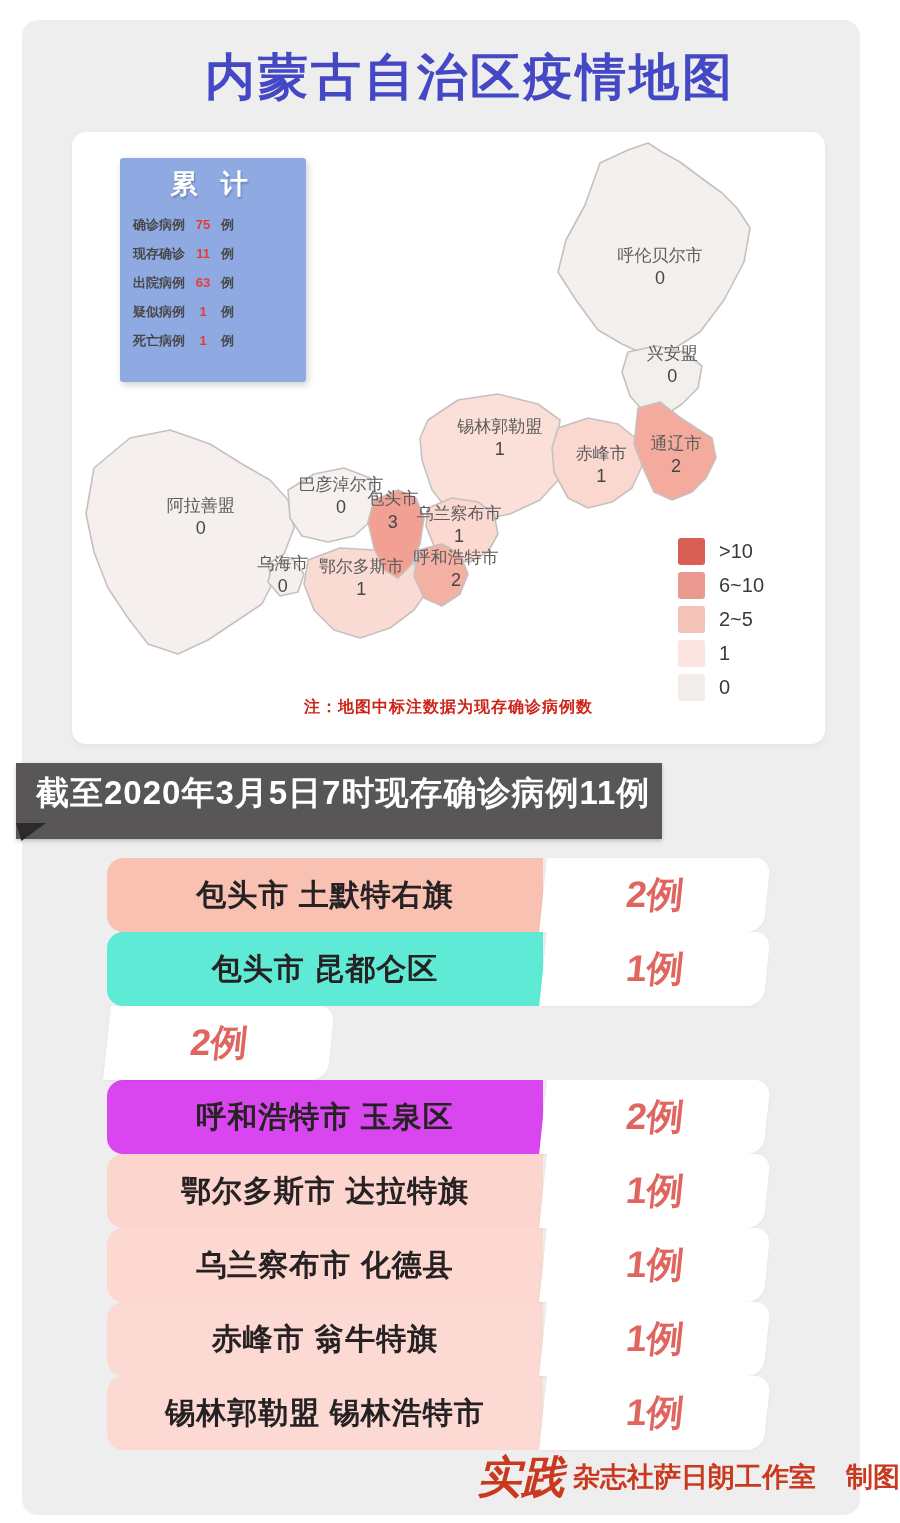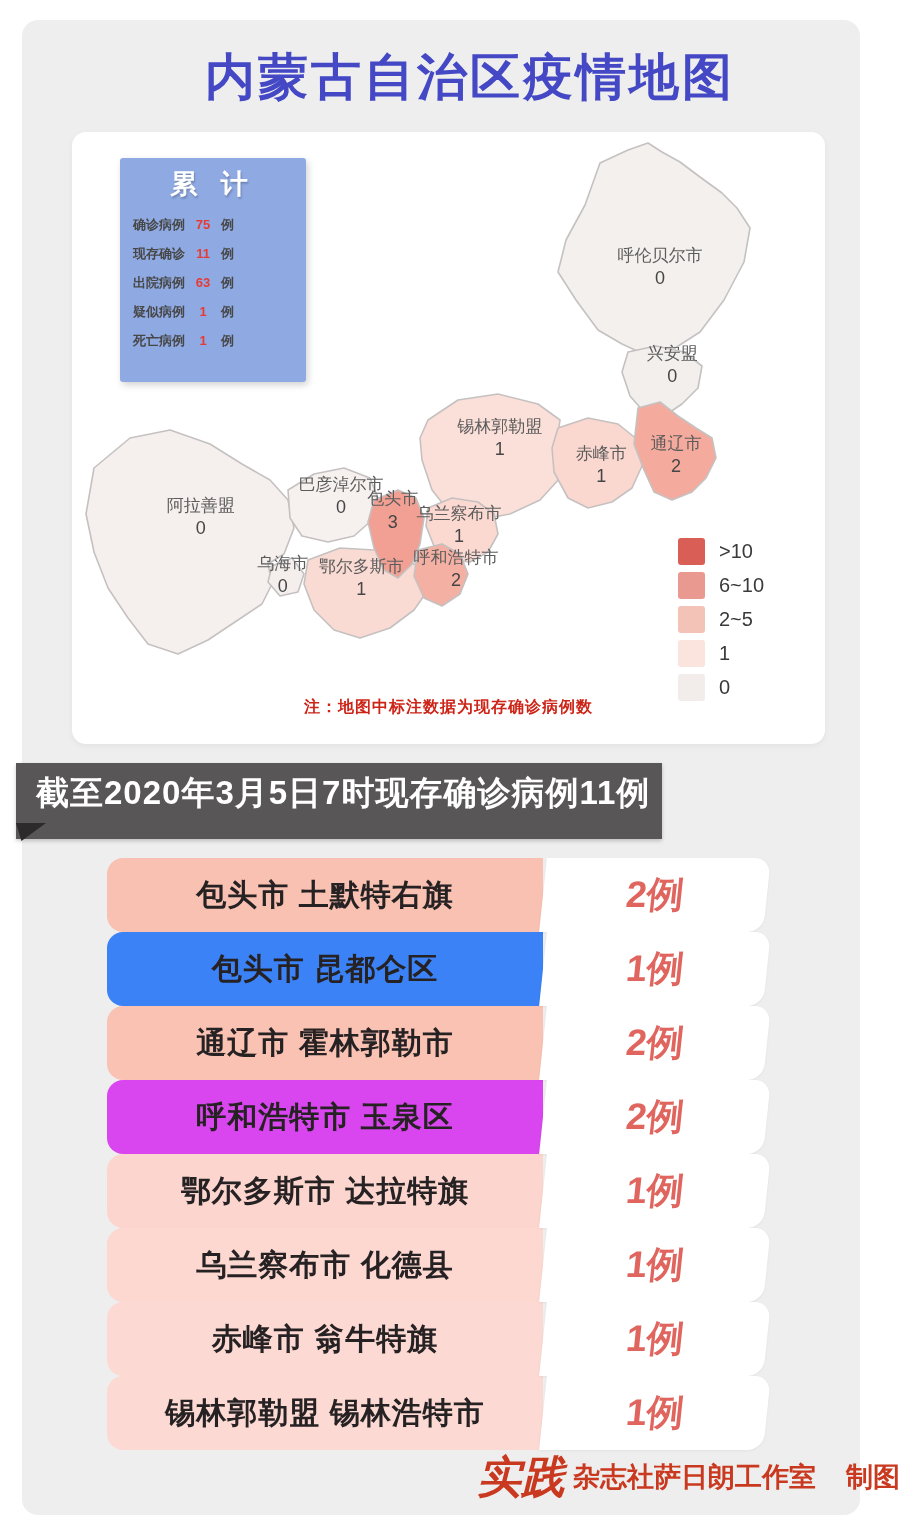--- a/index.html
+++ b/index.html
@@ -217,26 +217,25 @@
   <div class="banner-fold"></div>
 
   <div class="case-list">
 
       <div class="case-row">
         <div class="case-name" style="background: rgb(249, 193, 177);">包头市 土默特右旗</div>
         <div class="case-count">2例</div>
       </div>
 
       <div class="case-row">
-        <div class="case-name" style="background: #3b82f6;">包头市 昆都仑区</div>
-        <div class="case-count">1例</div>
-      </div>
-
-      <div class="case-row">
-        <div class="case-name" style="background: rgb(249, 194, 178);">通辽市 霍林郭勒市</div>
+        <div class="case-name" style="background: #5eead4;">包头市 昆都仑区</div>
+        <div class="case-count">1例</div>
+      </div>
+
+      <div class="case-row">
         <div class="case-count">2例</div>
       </div>
 
       <div class="case-row">
         <div class="case-name" style="background: #d946ef;">呼和浩特市 玉泉区</div>
         <div class="case-count">2例</div>
       </div>
 
       <div class="case-row">
         <div class="case-name" style="background: rgb(252, 214, 206);">鄂尔多斯市 达拉特旗</div>

